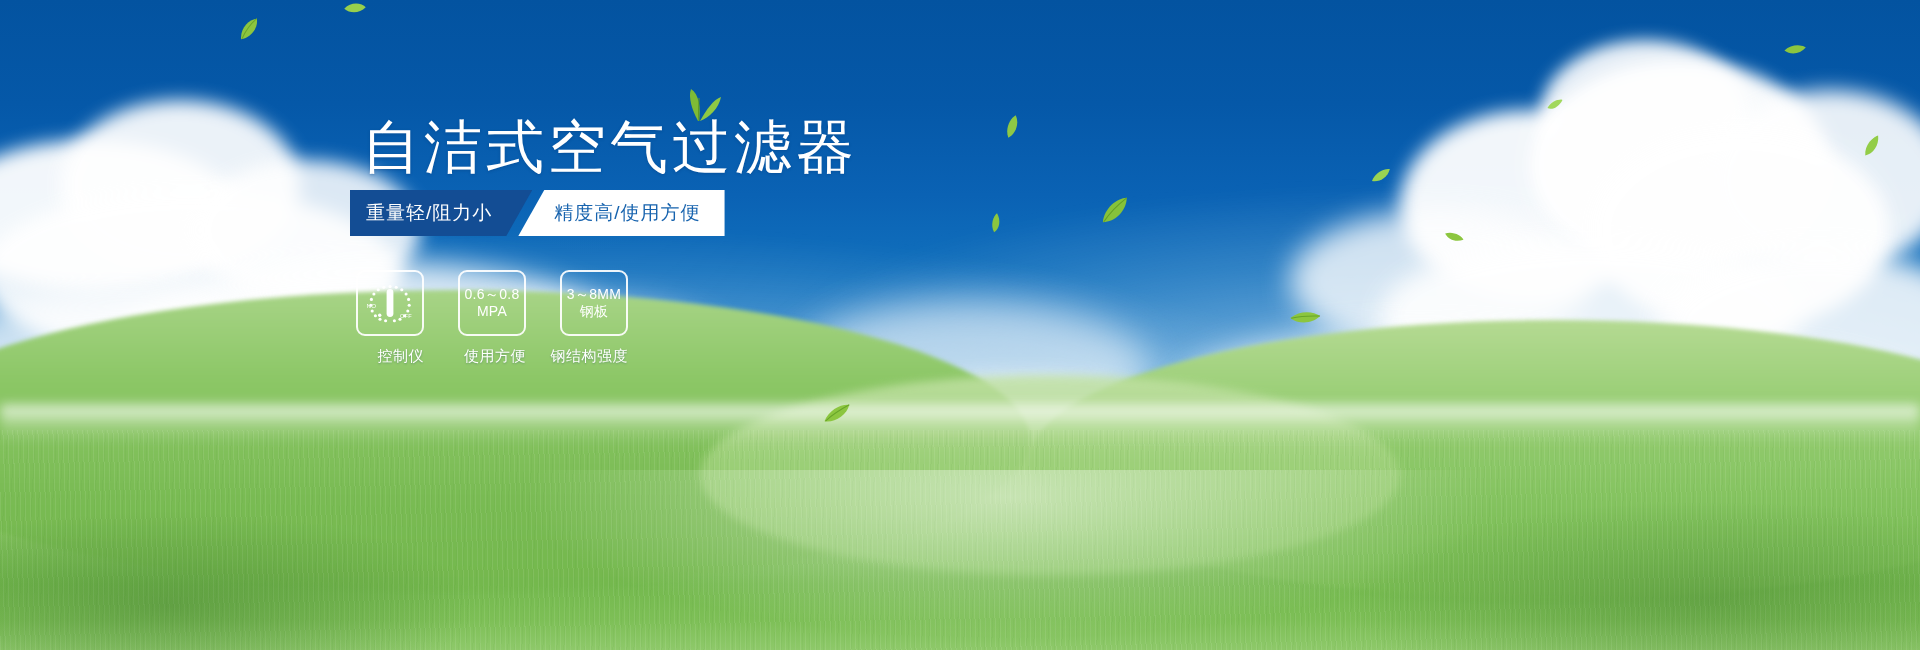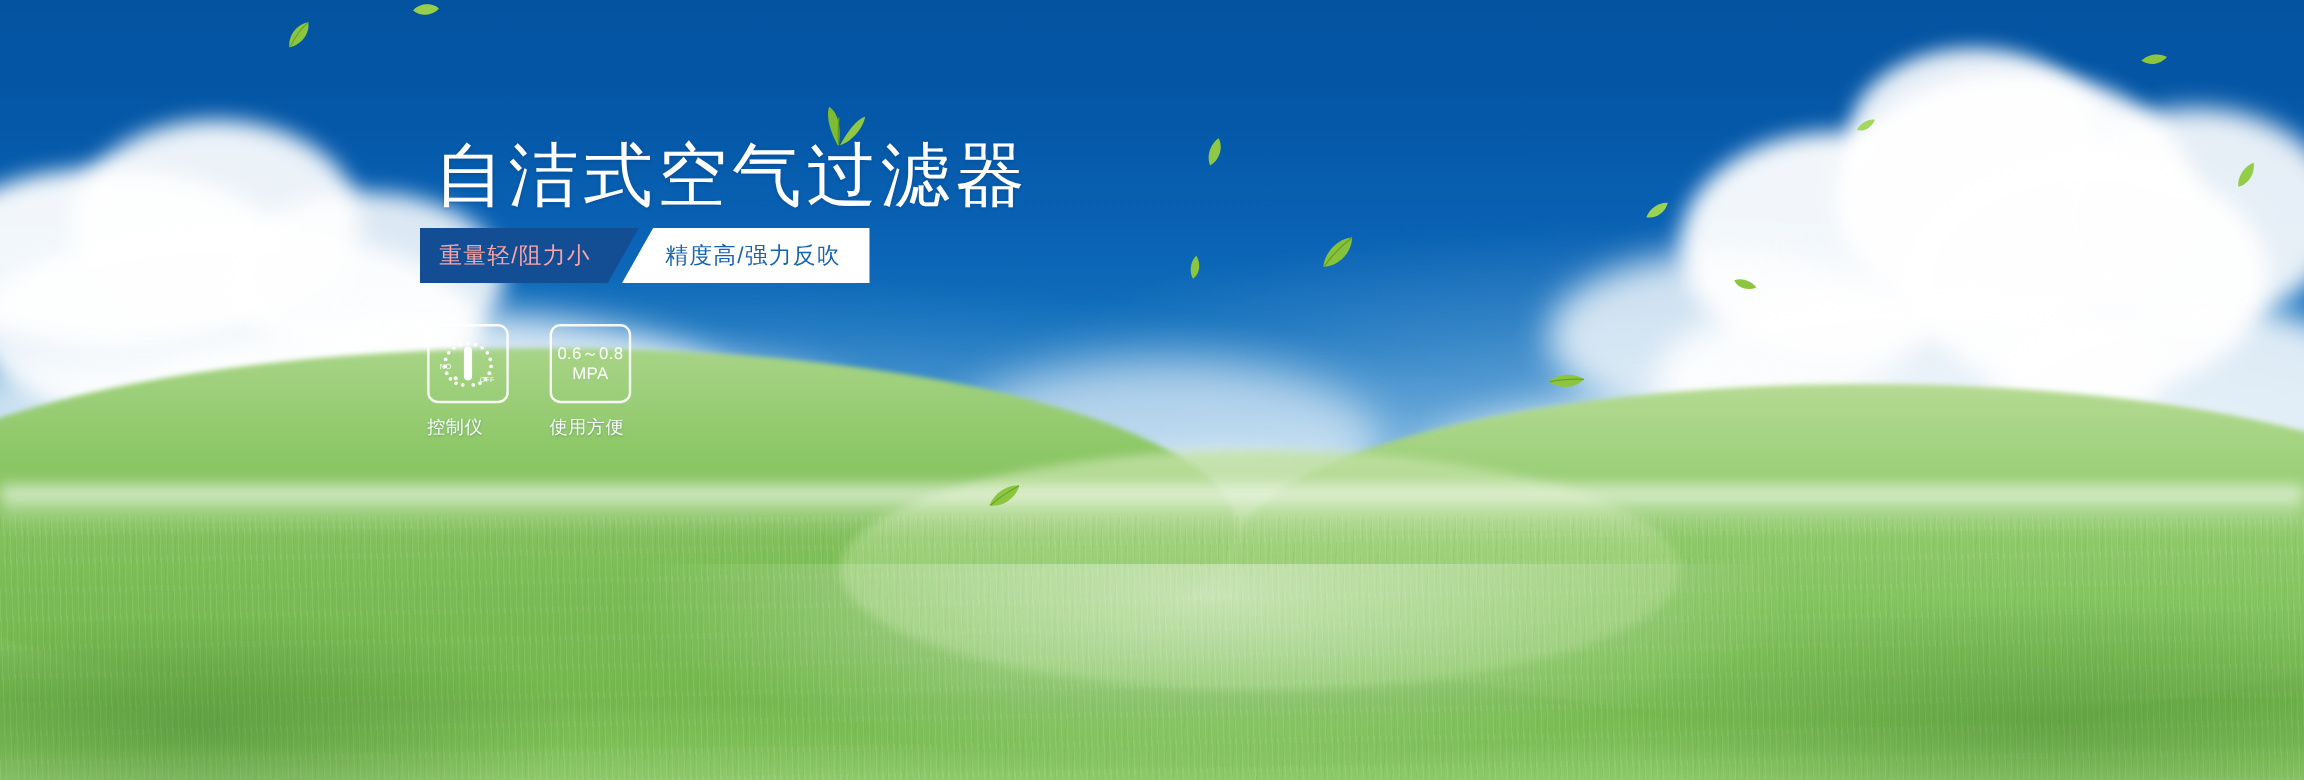--- a/index.html
+++ b/index.html
@@ -148,34 +148,34 @@
     text-shadow:0 1px 3px rgba(0,40,90,.25);
     margin-left:10px;
   }
 
   .tabs{position:absolute;left:350px;top:190px;height:46px;display:flex;}
   .tab{
     height:46px;display:flex;align-items:center;
     font-size:19px;letter-spacing:1px;white-space:nowrap;
   }
   .tab-a{
-    background:#134d94;color:#fca5a5;
+    background:#134d94;color:#ffffff;
     padding:0 22px 0 16px;
     margin-right:-14px;
     clip-path:polygon(0 0, 100% 0, calc(100% - 26px) 100%, 0 100%);
     padding-right:40px;
   }
   .tab-b{
     background:#ffffff;color:#1763ae;
     padding:0 24px 0 36px;
     clip-path:polygon(26px 0, 100% 0, 100% 100%, 0 100%);
   }
 
   .features{position:absolute;left:356px;top:270px;display:flex;gap:34px;}
-  .feature{width:68px;display:flex;flex-direction:column;align-items:flex-start;}
+  .feature{width:68px;display:flex;flex-direction:column;align-items:flex-end;}
   .fbox{
     width:68px;height:66px;border:2px solid rgba(255,255,255,.92);
     border-radius:9px;
     display:flex;flex-direction:column;align-items:center;justify-content:center;
     color:#ffffff;
     font-size:14px;line-height:17px;text-align:center;
     letter-spacing:.3px;
   }
   .flabel{
     margin-top:11px;color:#ffffff;font-size:15px;letter-spacing:.5px;white-space:nowrap;
@@ -302,21 +302,21 @@
       <path d="M23 33 C22 24 23 16 23 10" stroke="#5e9a22" stroke-width="1.1" fill="none"></path>
     </svg>
   </div>
 
   <div class="content">
 
     <div class="title">自洁式空气过滤器</div>
 
     <div class="tabs">
       <div class="tab tab-a">重量轻/阻力小</div>
-      <div class="tab tab-b">精度高/强力反吹</div>
+      <div class="tab tab-b">精度高/使用方便</div>
     </div>
 
     <div class="features">
 
       <div class="feature">
         <div class="fbox">
           <svg class="ficon" width="50" height="46" viewBox="0 0 50 46">
             <g fill="#ffffff">
               <circle cx="25" cy="23" r="1.7" transform="rotate(-140 25 23) translate(0 -16) rotate(140 25 23)"></circle>
             </g>
@@ -353,20 +353,27 @@
 
       <div class="feature">
         <div class="fbox">
           <span class="ln">0.6～0.8</span>
           <span class="ln">MPA</span>
         </div>
         <div class="flabel">使用方便</div>
       </div>
 
 
+      <div class="feature">
+        <div class="fbox">
+          <span class="ln">3～8MM</span>
+          <span class="ln">钢板</span>
+        </div>
+        <div class="flabel">钢结构强度</div>
+      </div>
 
 
     </div>
   </div>
 
   <div class="leaf" style="left:822px;top:406px;transform:rotate(-14deg);">
     <svg width="30" height="15" viewBox="0 0 30 15">
         <path d="M1 12 C8 2 21 -1 29 2 C24 12 10 16 1 12 Z" fill="#8cc63f"></path>
         <path d="M2 12 C11 7 21 4 29 2" stroke="#67a429" stroke-width="1" fill="none"></path>
       </svg>

